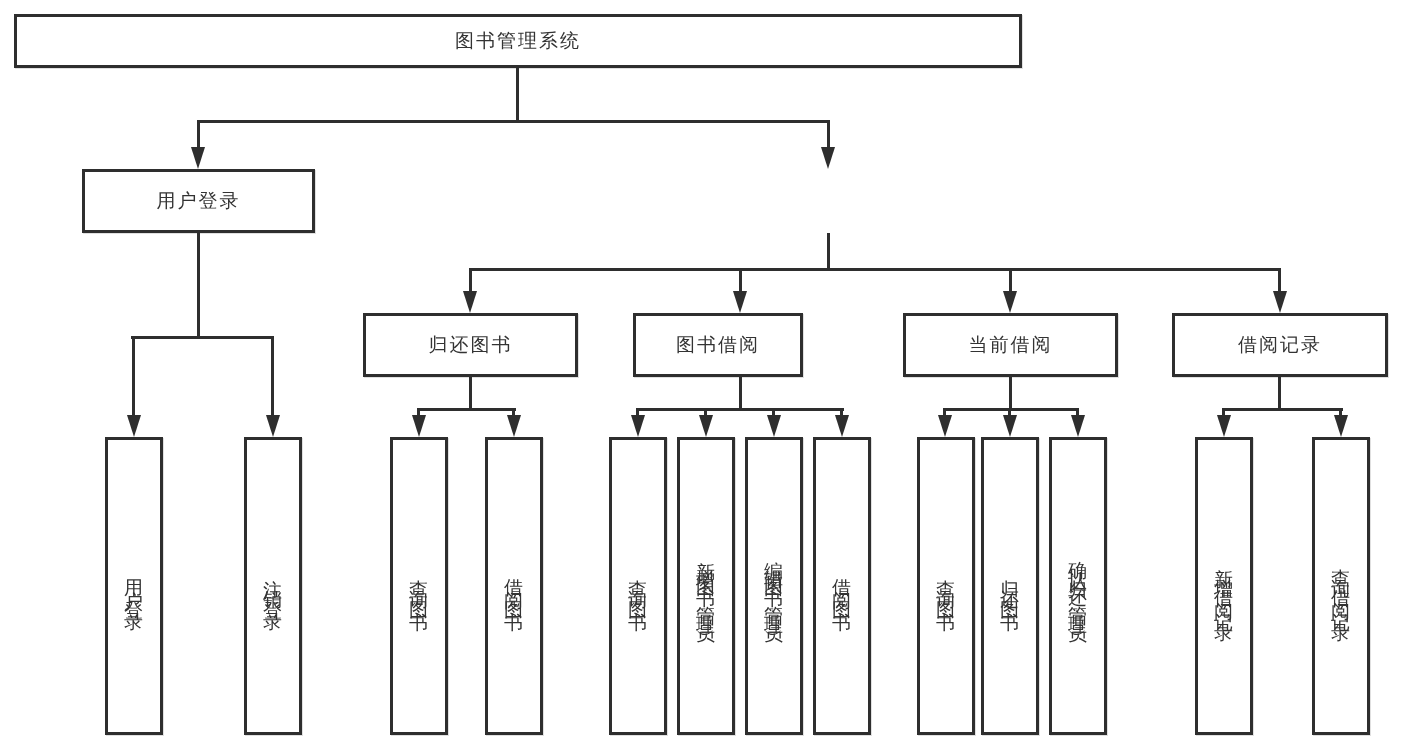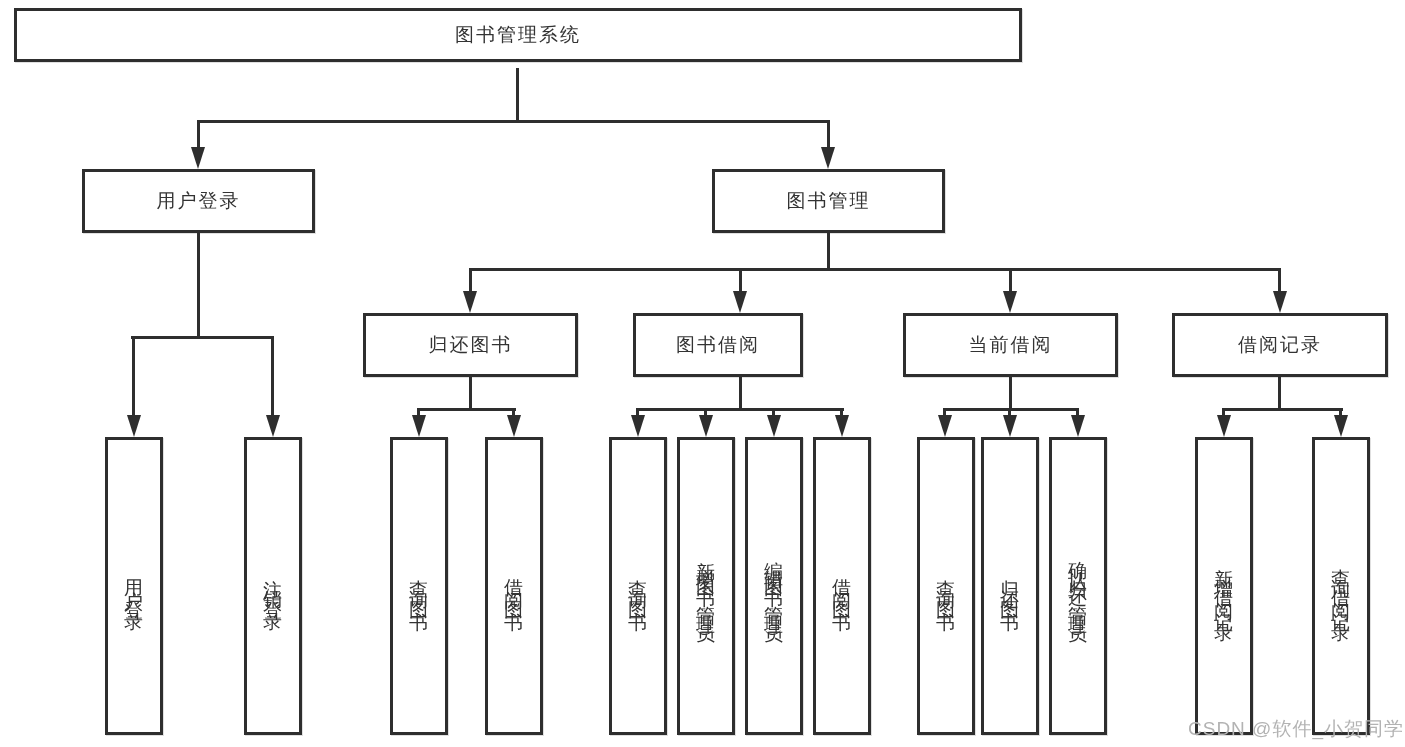--- a/index.html
+++ b/index.html
@@ -58,24 +58,23 @@
     color:var(--watermark);
     z-index:5;
     white-space:nowrap;
   }
 </style>
 </head>
 <body>
 
 <div class="canvas">
 
-  <div class="hbox" style="left:14px;top:8px;width:1008px;height:54px">图书管理系统</div>
+  <div class="hbox" style="left:14px;top:14px;width:1008px;height:54px">图书管理系统</div>
 
   <div class="hbox" style="left:82px;top:169px;width:233px;height:64px">用户登录</div>
-  <div class="hbox" style="left:712px;top:169px;width:233px;height:64px">图书管理</div>
 
   <div class="hbox" style="left:363px;top:313px;width:215px;height:64px">归还图书</div>
   <div class="hbox" style="left:633px;top:313px;width:170px;height:64px">图书借阅</div>
   <div class="hbox" style="left:903px;top:313px;width:215px;height:64px">当前借阅</div>
   <div class="hbox" style="left:1172px;top:313px;width:216px;height:64px">借阅记录</div>
 
   <div class="leaf" style="left:105px">
     <span class="vtext">用户登录</span>
     </div>
   <div class="leaf" style="left:244px">
@@ -171,15 +170,14 @@
   <div class="vline" style="left:1076px;top:408px;height:9px"></div>
   <div class="arrow" style="left:1071px;top:415px"></div>
 
   <div class="vline" style="left:1278px;top:377px;height:31px"></div>
   <div class="hline" style="left:1222px;top:408px;width:121px"></div>
   <div class="vline" style="left:1222px;top:408px;height:9px"></div>
   <div class="arrow" style="left:1217px;top:415px"></div>
   <div class="vline" style="left:1339px;top:408px;height:9px"></div>
   <div class="arrow" style="left:1334px;top:415px"></div>
 
-  <div class="watermark">CSDN @软件_小贺同学</div>
 
 </div>
 
 </body></html>

